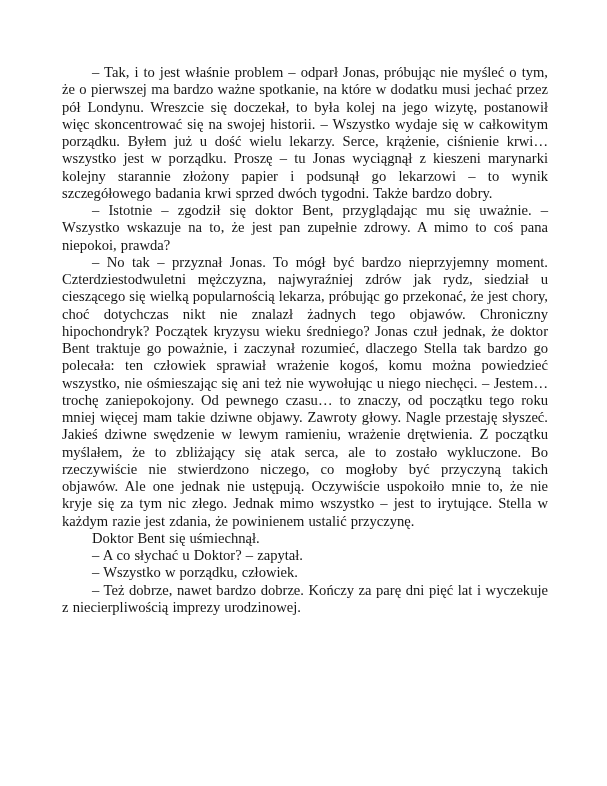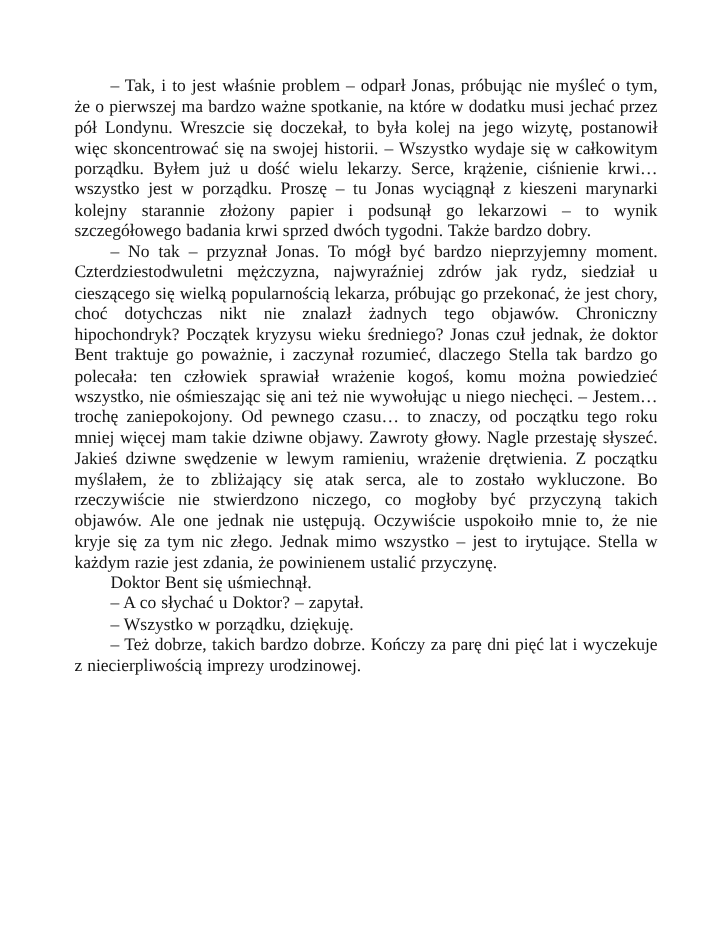--- a/index.html
+++ b/index.html
@@ -29,18 +29,19 @@
     line-height: 17.25px;
     color: #141414;
     word-spacing: 0.5px;
   }
 </style>
 </head>
 <body>
 
 <div class="book-page">
   <p>– Tak, i to jest właśnie problem – odparł Jonas, próbując nie myśleć o tym, że o pierwszej ma bardzo ważne spotkanie, na które w dodatku musi jechać przez pół Londynu. Wreszcie się doczekał, to była kolej na jego wizytę, postanowił więc skoncentrować się na swojej historii. – Wszystko wydaje się w całkowitym porządku. Byłem już u dość wielu lekarzy. Serce, krążenie, ciśnienie krwi… wszystko jest w porządku. Proszę – tu Jonas wyciągnął z kieszeni marynarki kolejny starannie złożony papier i podsunął go lekarzowi – to wynik szczegółowego badania krwi sprzed dwóch tygodni. Także bardzo dobry.</p>
+  <p>– Istotnie – zgodził się doktor Bent, przyglądając mu się uważnie. – Wszystko wskazuje na to, że jest pan zupełnie zdrowy. A mimo to coś pana niepokoi, prawda?</p>
   <p>– No tak – przyznał Jonas. To mógł być bardzo nieprzyjemny moment. Czterdziestodwuletni mężczyzna, najwyraźniej zdrów jak rydz, siedział u cieszącego się wielką popularnością lekarza, próbując go przekonać, że jest chory, choć dotychczas nikt nie znalazł żadnych tego objawów. Chroniczny hipochondryk? Początek kryzysu wieku średniego? Jonas czuł jednak, że doktor Bent traktuje go poważnie, i zaczynał rozumieć, dlaczego Stella tak bardzo go polecała: ten człowiek sprawiał wrażenie kogoś, komu można powiedzieć wszystko, nie ośmieszając się ani też nie wywołując u niego niechęci. – Jestem… trochę zaniepokojony. Od pewnego czasu… to znaczy, od początku tego roku mniej więcej mam takie dziwne objawy. Zawroty głowy. Nagle przestaję słyszeć. Jakieś dziwne swędzenie w lewym ramieniu, wrażenie drętwienia. Z początku myślałem, że to zbliżający się atak serca, ale to zostało wykluczone. Bo rzeczywiście nie stwierdzono niczego, co mogłoby być przyczyną takich objawów. Ale one jednak nie ustępują. Oczywiście uspokoiło mnie to, że nie kryje się za tym nic złego. Jednak mimo wszystko – jest to irytujące. Stella w każdym razie jest zdania, że powinienem ustalić przyczynę.</p>
   <p>Doktor Bent się uśmiechnął.</p>
   <p>– A co słychać u Doktor? – zapytał.</p>
-  <p>– Wszystko w porządku, dziękuję.</p>
-  <p>– Też dobrze, takich bardzo dobrze. Kończy za parę dni pięć lat i wyczekuje z niecierpliwością imprezy urodzinowej.</p>
+  <p>– Wszystko w porządku, człowiek.</p>
+  <p>– Też dobrze, nawet bardzo dobrze. Kończy za parę dni pięć lat i wyczekuje z niecierpliwością imprezy urodzinowej.</p>
 </div>
 
 </body></html>

